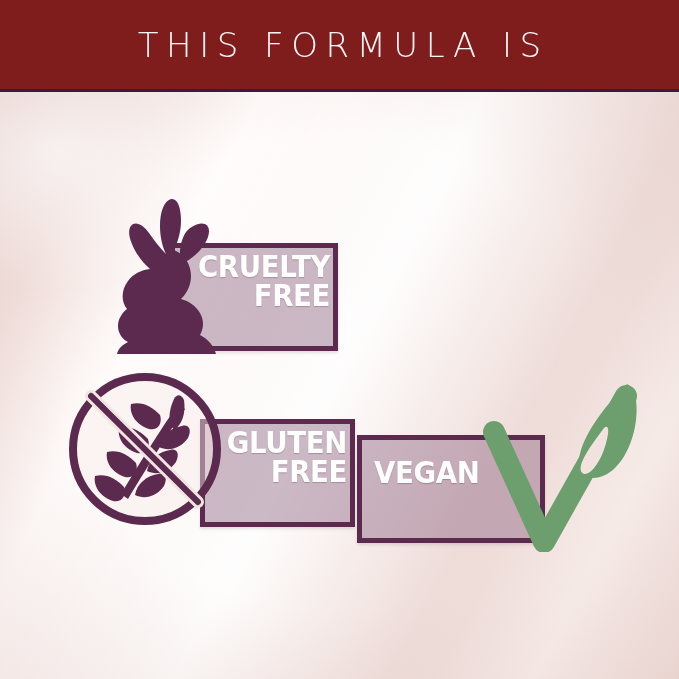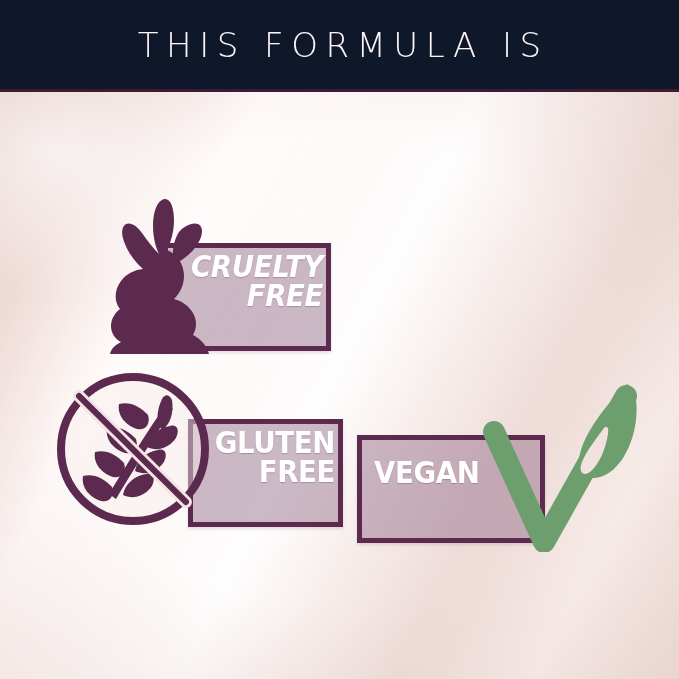--- a/index.html
+++ b/index.html
@@ -58,21 +58,21 @@
         rgba(255,255,255,0) 50%, rgba(225,199,195,0.45) 100%);
     pointer-events: none;
   }
 
   
   .header {
     position: absolute;
     left: 0; top: 0;
     width: 679px;
     height: 89px;
-    background: #0f172a;
+    background: #7f1d1d;
     box-sizing: border-box;
     display: flex;
     align-items: center;
     justify-content: center;
     z-index: 20;
   }
   .header-rule {
     position: absolute;
     left: 0; top: 89px;
     width: 679px;
@@ -119,23 +119,23 @@
   .plate-label.left {
     text-align: left;
     transform-origin: left center;
   }
   .art {
     position: absolute;
     pointer-events: none;
   }
 
   
-  .badge-cruelty { left: 101px; top: 196px; width: 240px; height: 162px; z-index: 6; font-style: italic; }
+  .badge-cruelty { left: 108px; top: 196px; width: 240px; height: 162px; z-index: 6; }
   .badge-clean   { left: 352px; top: 196px; width: 290px; height: 162px; z-index: 5; }
-  .badge-gluten  { left: 48px;  top: 366px; width: 300px; height: 168px; z-index: 6; }
+  .badge-gluten  { left: 60px;  top: 366px; width: 300px; height: 168px; z-index: 6; }
   .badge-vegan   { left: 352px; top: 372px; width: 290px; height: 180px; z-index: 5; }
 </style>
 </head>
 <body>
 
 <div class="poster">
 
   <div class="bg-base"></div>
   <div class="bg-sheen"></div>
   <div class="bg-sheen2"></div>

